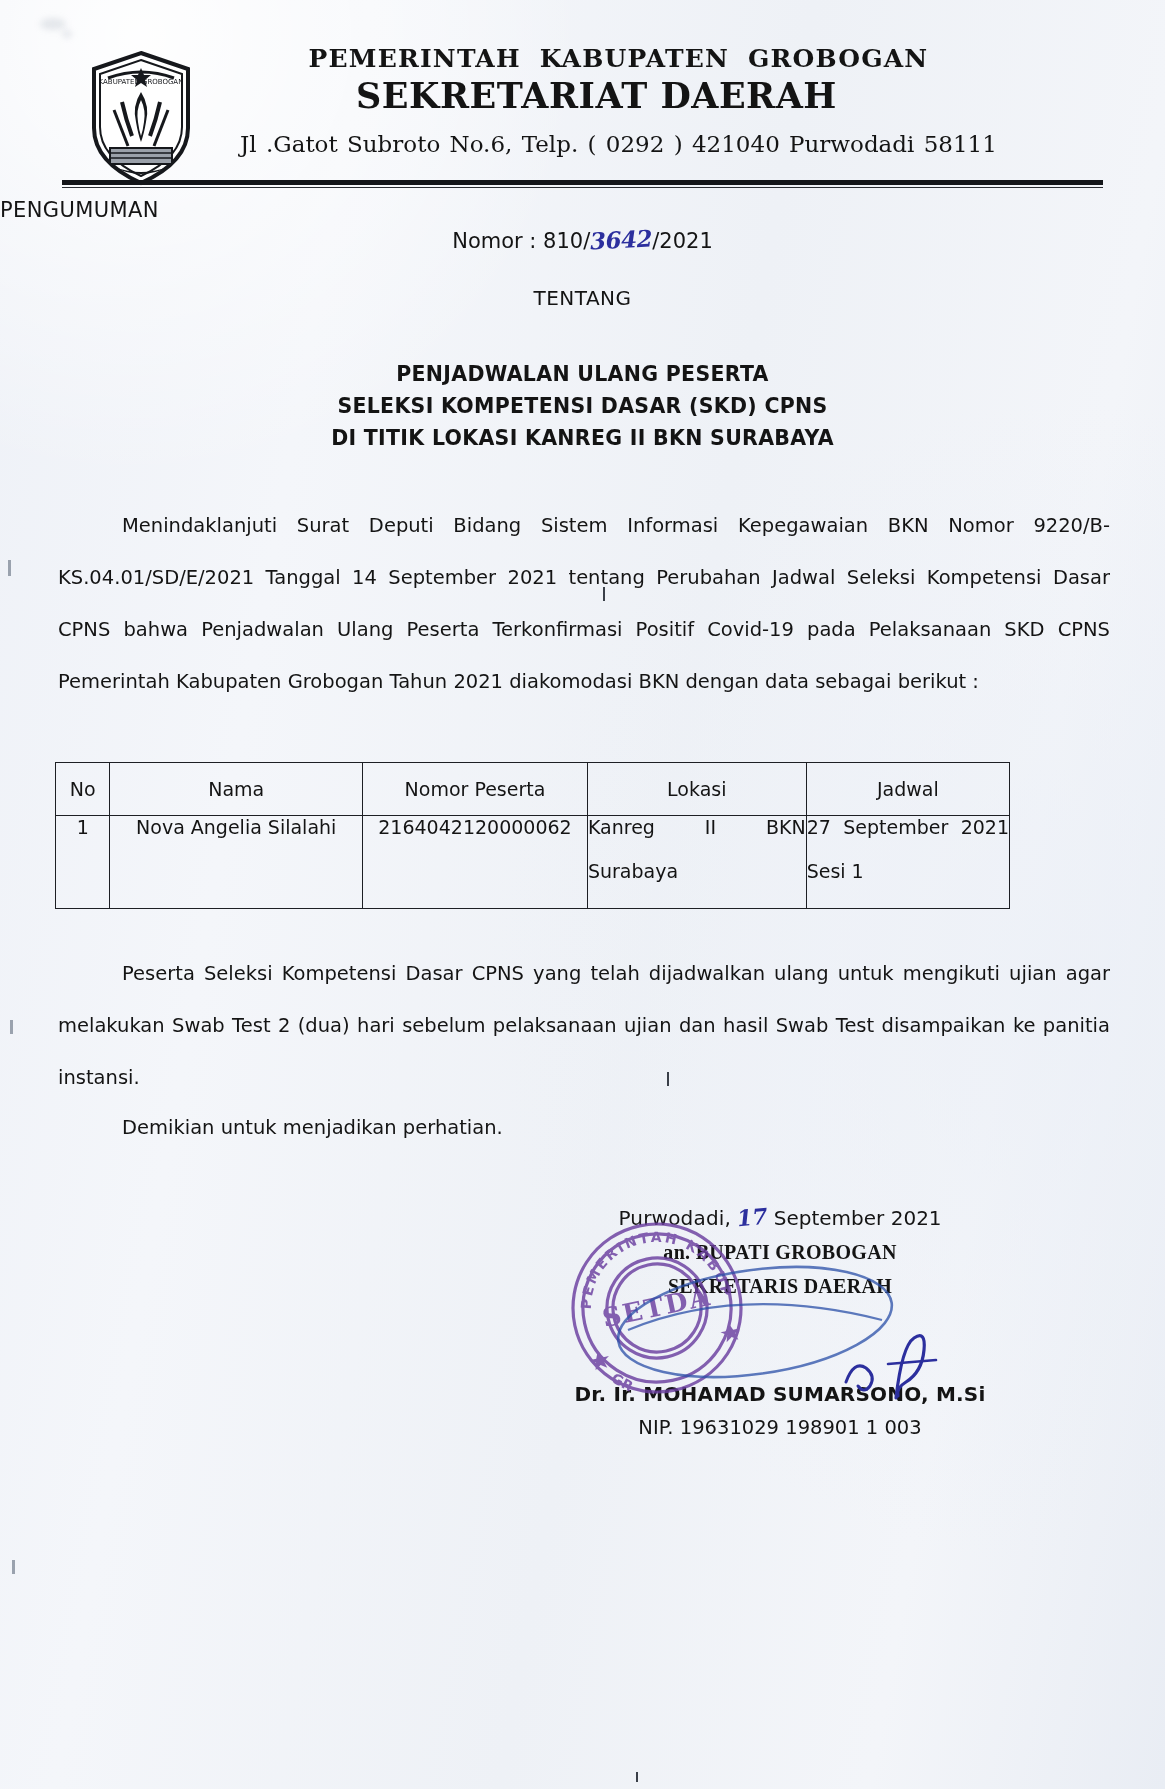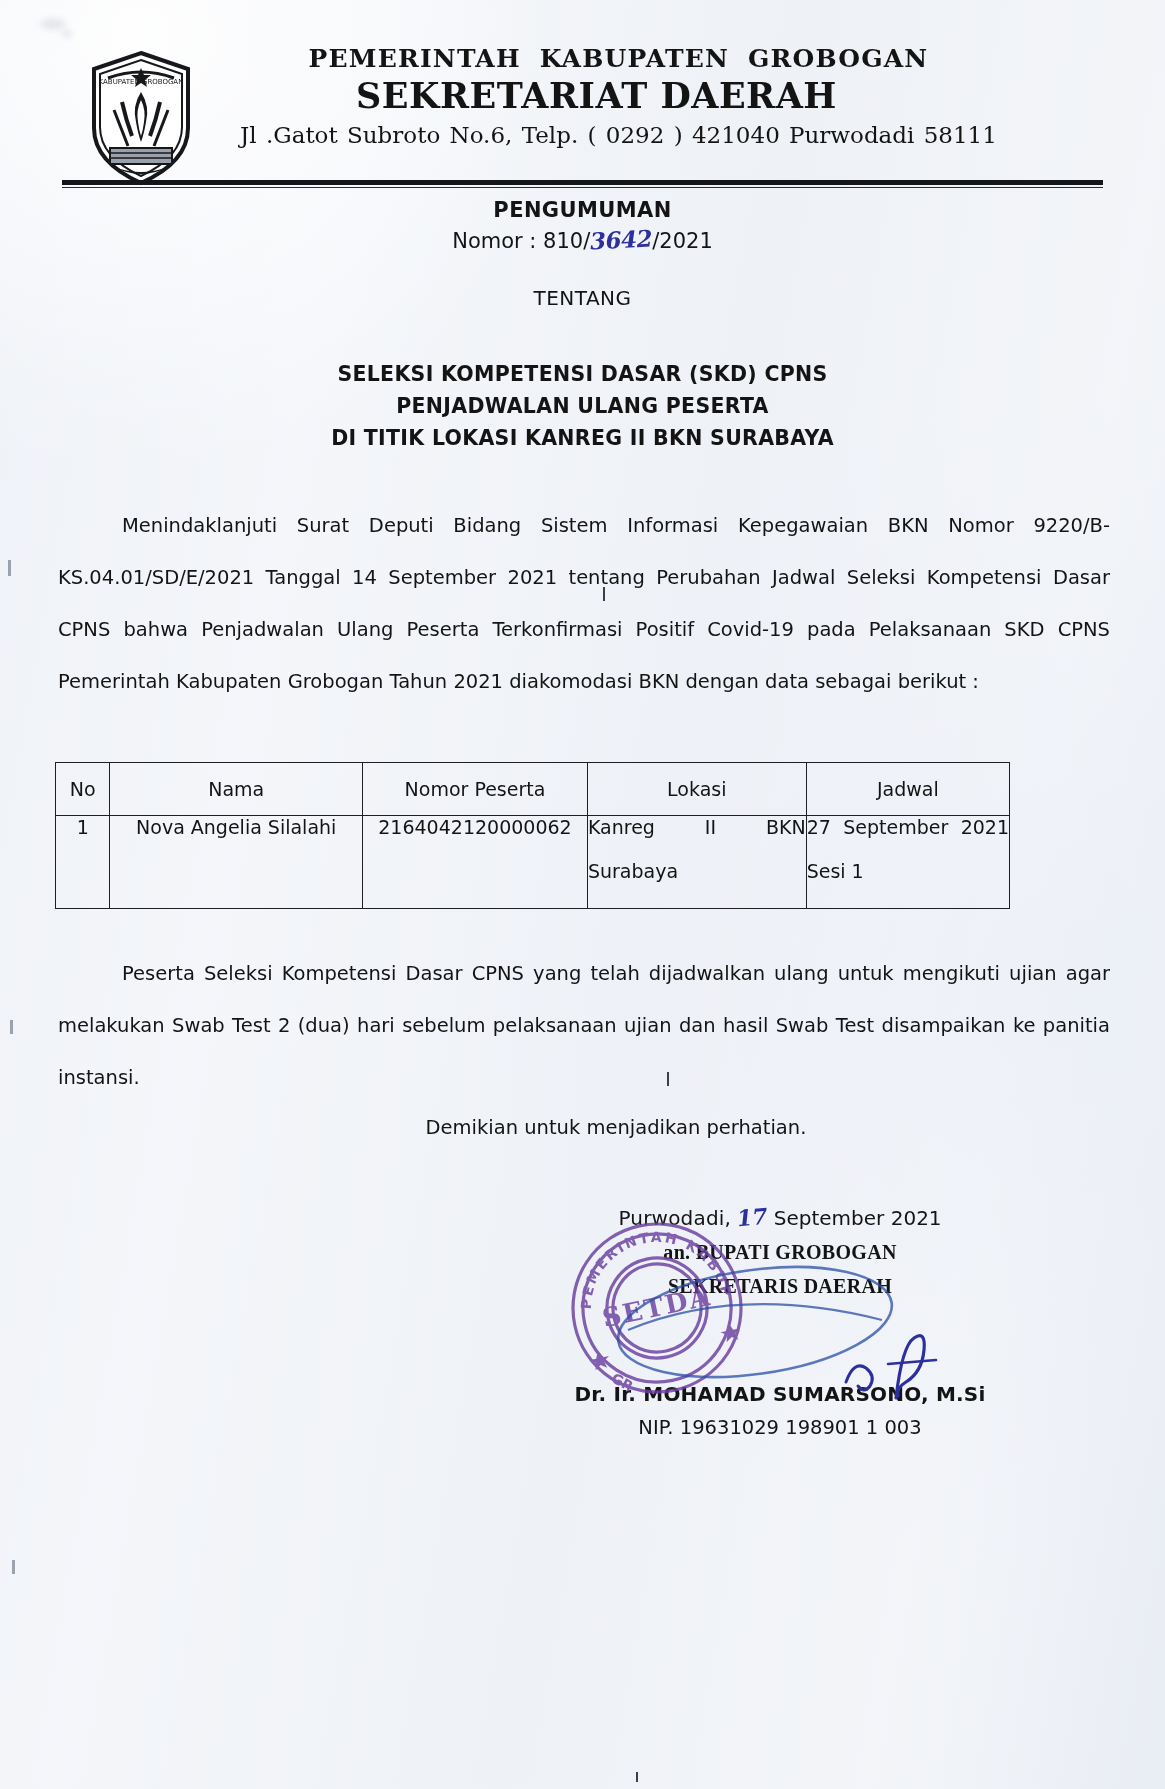--- a/index.html
+++ b/index.html
@@ -63,42 +63,42 @@
     font-weight: bold;
     font-size: 35px;
     letter-spacing: 0.5px;
     padding-left: 28px;
     margin-top: 2px;
   }
   .lh-line3 {
     font-family: "DejaVu Serif", serif;
     font-size: 23px;
     padding-left: 72px;
-    margin-top: 6px;
+    margin-top: 15px;
     word-spacing: 2px;
   }
   .rule-thick {
     position: absolute;
     left: 62px; right: 62px; top: 180px;
     height: 5px;
     background: #14161a;
   }
   .rule-thin {
     position: absolute;
     left: 62px; right: 62px; top: 187px;
     height: 1px;
     background: #2a2d33;
   }
 
   
   .announce-title {
     position: absolute;
     left: 0; right: 0; top: 198px;
-    text-align: center;
-    font-weight: bold;
+    text-align: left;
+    font-weight: normal;
     font-size: 21px;
     letter-spacing: 0.4px;
   }
   .announce-number {
     position: absolute;
     left: 0; right: 0; top: 226px;
     text-align: center;
     font-size: 21px;
   }
   .hand-number {
@@ -299,22 +299,22 @@
   <div class="announce-title">PENGUMUMAN</div>
 
   <div class="announce-number">
     <span>Nomor :</span>
     <span>810/</span><span class="hand-number">3642</span><span>/2021</span>
   </div>
 
   <div class="tentang">TENTANG</div>
 
   <div class="subject">
+    <div>PENJADWALAN ULANG PESERTA</div>
     <div>SELEKSI KOMPETENSI DASAR (SKD) CPNS</div>
-    <div>PENJADWALAN ULANG PESERTA</div>
     <div>DI TITIK LOKASI KANREG II BKN SURABAYA</div>
   </div>
 
   <div class="body-text">
     <p><span class="indent"></span><span>Menindaklanjuti Surat Deputi Bidang Sistem Informasi Kepegawaian BKN Nomor 9220/B-KS.04.01/SD/E/2021 Tanggal 14 September 2021 tentang Perubahan Jadwal Seleksi Kompetensi Dasar CPNS bahwa Penjadwalan Ulang Peserta Terkonfirmasi Positif Covid-19 pada Pelaksanaan SKD CPNS Pemerintah Kabupaten Grobogan Tahun 2021 diakomodasi BKN dengan data sebagai berikut :</span></p>
   </div>
 
   <table class="data-table">
     <thead>
       <tr>
@@ -339,21 +339,21 @@
           <span class="cell-line2">Sesi 1</span>
         </td>
       </tr>
     </tbody>
   </table>
 
   <div class="body-text2" style="top:928px;">
     <p><span class="indent"></span><span>Peserta Seleksi Kompetensi Dasar CPNS yang telah dijadwalkan ulang untuk mengikuti ujian agar melakukan Swab Test 2 (dua) hari sebelum pelaksanaan ujian dan hasil Swab Test disampaikan ke panitia instansi.</span></p>
   </div>
 
-  <div class="body-text2" style="top:1082px; text-align:center;">
+  <div class="body-text2" style="top:1082px; text-align:left;">
     <p><span class="indent"></span><span>Demikian untuk menjadikan perhatian.</span></p>
   </div>
 
   <div class="sign-block">
     <div>
       <span class="sign-place">Purwodadi,</span><span class="sign-day">17</span><span>September 2021</span>
     </div>
     <div class="sign-bold">an. BUPATI GROBOGAN</div>
     <div class="sign-bold">SEKRETARIS DAERAH</div>
     <div class="sign-name">Dr. Ir. MOHAMAD SUMARSONO, M.Si</div>

